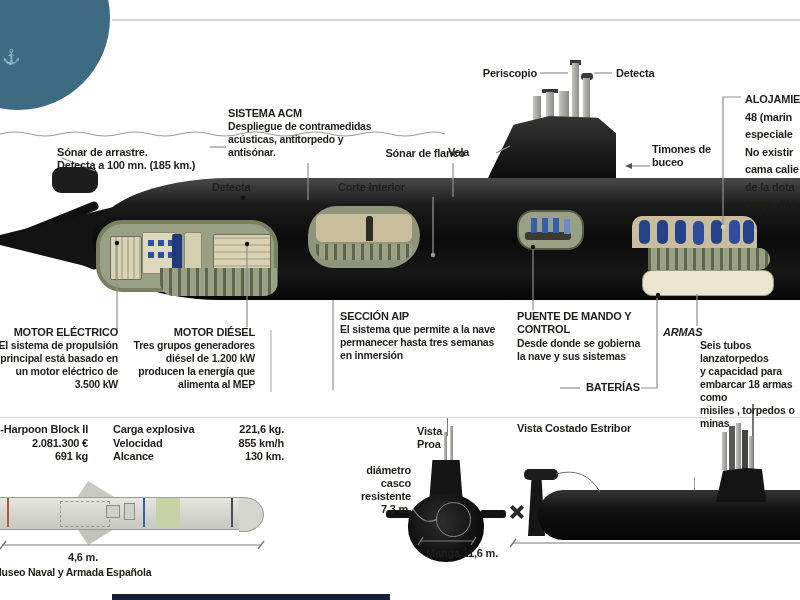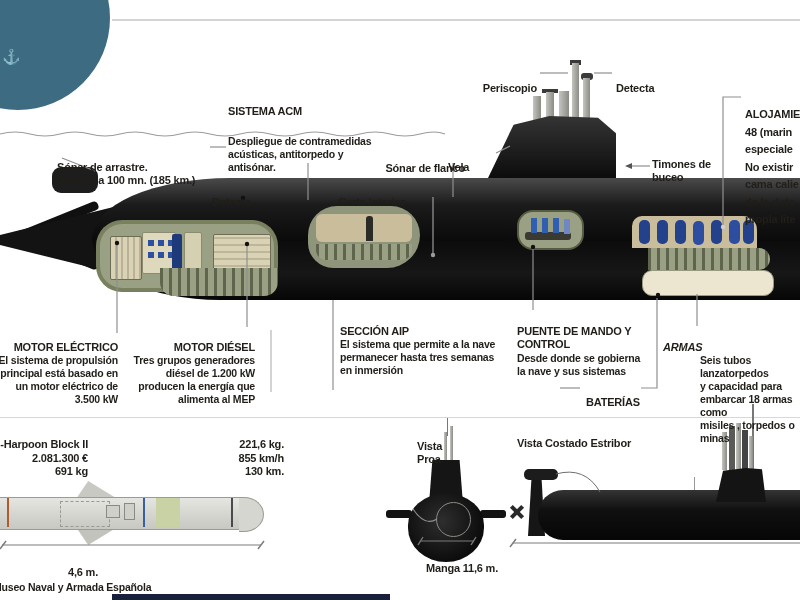--- a/index.html
+++ b/index.html
@@ -27,21 +27,21 @@
         clip-path:polygon(0% 100%,20% 14%,48% 0%,86% 3%,100% 28%,100% 100%);z-index:2;}
   .mast{position:absolute;background:linear-gradient(90deg,#c4c4c0,#8c8c86);z-index:1;}
   .mastcap{position:absolute;background:#3a3a3a;z-index:1;}
   
   .cw{position:absolute;z-index:2;}
   .ribs{background:repeating-linear-gradient(90deg,#5f644c 0 3px,#9aa083 3px 9px);}
   
   .mach{position:absolute;border-radius:2px;}
   
   #lines{position:absolute;left:0;top:0;z-index:4;pointer-events:none;}
-  .txt{z-index:5;margin-top:15px;}
+  .txt{z-index:5;}
   
   .missile-part{position:absolute;z-index:2;}
   .botbar{position:absolute;left:112px;top:594px;width:278px;height:6px;background:#19203a;z-index:3;}
 </style>
 </head>
 <body>
 
 <div id="stage">
 
   <div class="fin" style="left:10px;top:200px;transform:rotate(-22deg);transform-origin:100% 50%;"></div>
@@ -124,21 +124,21 @@
     <path d="M418,545 L423,537" stroke="#7a7a7a" stroke-width="1.4" fill="none"></path>
     <path d="M471,545 L476,537" stroke="#7a7a7a" stroke-width="1.4" fill="none"></path>
     <path d="M413,509 Q425,527 437,519" stroke="#8f8f8f" stroke-width="1.2" fill="none"></path>
     <path d="M513,543 H800" stroke="#7a7a7a" stroke-width="1.2" fill="none"></path>
     <path d="M510,547 L516,539" stroke="#7a7a7a" stroke-width="1.4" fill="none"></path>
     <path d="M556,474 Q585,466 600,492" stroke="#6e6e6e" stroke-width="1" fill="none"></path>
   </svg>
 
   <div class="lbl txt" style="left:57px;top:146px;">Sónar de arrastre.
 Detecta a 100 mn. (185 km.)</div>
-  <div class="lbl txt" style="left:228px;top:90px;">SISTEMA ACM</div>
+  <div class="lbl txt" style="left:228px;top:107px;">SISTEMA ACM</div>
   <div class="sm txt" style="left:228px;top:120px;">Despliegue de contramedidas
 acústicas, antitorpedo y
 antisónar.</div>
   <div class="lbl txt" style="left:212px;top:181px;">Detecta</div>
   <div class="lbl txt" style="left:338px;top:181px;">Corte interior</div>
   <div class="lbl txt tr" style="left:365px;top:147px;width:100px;">Sónar de flanco</div>
   <div class="lbl txt tr" style="left:457px;top:67px;width:80px;">Periscopio</div>
   <div class="lbl txt" style="left:616px;top:67px;">Detecta</div>
   <div class="lbl txt" style="left:448px;top:146px;">Vela</div>
   <div class="lbl txt" style="left:652px;top:143px;">Timones de
@@ -179,20 +179,25 @@
 embarcar 18 armas como
 misiles , torpedos o minas</div>
 
   <div class="abs" style="left:0;top:417px;width:800px;height:1px;background:#d8d8d8;"></div>
 
   <div class="txt abs tr" style="left:-60px;top:423px;width:148px;font-weight:700;font-size:11px;line-height:13.5px;letter-spacing:-0.2px;">
     <div>b-Harpoon Block II</div>
     <div>2.081.300 €</div>
     <div>691 kg</div>
   </div>
+  <div class="txt abs" style="left:113px;top:423px;font-weight:700;font-size:11px;line-height:13.5px;letter-spacing:-0.2px;">
+    <div>Carga explosiva</div>
+    <div>Velocidad</div>
+    <div>Alcance</div>
+  </div>
   <div class="txt abs tr" style="left:200px;top:423px;width:84px;font-weight:700;font-size:11px;line-height:13.5px;letter-spacing:-0.2px;">
     <div>221,6 kg.</div>
     <div>855 km/h</div>
     <div>130 km.</div>
   </div>
 
   <div class="missile-part" style="left:68px;top:481px;width:48px;height:17px;background:#c9c9c4;clip-path:polygon(18% 100%,42% 0,100% 100%);"></div>
   <div class="missile-part" style="left:68px;top:528px;width:48px;height:17px;background:#c3c3be;clip-path:polygon(18% 0,42% 100%,100% 0);"></div>
   <div class="missile-part" style="left:0;top:497px;width:240px;height:31px;background:linear-gradient(180deg,#e5e5e1,#c8c8c2);border:1px solid #9b9b95;border-left:none;"></div>
   <div class="missile-part" style="left:239px;top:497px;width:24px;height:33px;background:#d6d6d1;border:1px solid #9b9b95;border-left:none;border-radius:0 80% 80% 0 / 0 50% 50% 0;"></div>
@@ -211,20 +216,24 @@
   <div class="lbl txt" style="left:417px;top:425px;">Vista
 Proa</div>
   <div class="mast" style="left:444px;top:432px;width:3px;height:30px;"></div>
   <div class="mast" style="left:450px;top:426px;width:3px;height:36px;"></div>
   <div class="abs" style="left:447px;top:418px;width:1px;height:18px;background:#777;"></div>
   <div class="abs" style="left:429px;top:460px;width:34px;height:44px;background:#151515;clip-path:polygon(10% 0,90% 0,100% 100%,0 100%);z-index:2;"></div>
   <div class="abs" style="left:386px;top:510px;width:26px;height:8px;background:#131313;border-radius:3px;z-index:1;"></div>
   <div class="abs" style="left:480px;top:510px;width:26px;height:8px;background:#131313;border-radius:3px;z-index:1;"></div>
   <div class="abs" style="left:408px;top:494px;width:76px;height:68px;background:radial-gradient(circle at 45% 40%,#2e2e2e,#0c0c0c 70%);border-radius:46% 46% 50% 50%;z-index:2;"></div>
   <div class="abs" style="left:436px;top:502px;width:33px;height:33px;border:1.5px solid #8b8b85;border-radius:50%;z-index:3;"></div>
+  <div class="lbl txt tr" style="left:341px;top:464px;width:70px;">diámetro
+casco
+resistente
+7,3 m.</div>
   <div class="lbl txt tc" style="left:412px;top:547px;width:86px;text-align:right;">Manga 11,6 m.</div>
 
   <div class="lbl txt" style="left:517px;top:422px;">Vista Costado Estribor</div>
 
   <div class="abs" style="left:509px;top:510px;width:16px;height:4px;background:#2a2a2a;transform:rotate(45deg);z-index:1;"></div>
   <div class="abs" style="left:509px;top:510px;width:16px;height:4px;background:#2a2a2a;transform:rotate(-45deg);z-index:1;"></div>
   <div class="abs" style="left:528px;top:474px;width:17px;height:62px;background:#161616;clip-path:polygon(22% 0,78% 0,100% 100%,0 100%);z-index:1;"></div>
   <div class="abs" style="left:524px;top:469px;width:34px;height:11px;background:#1c1c1c;border-radius:5px;z-index:1;"></div>
   <div class="abs" style="left:538px;top:490px;width:262px;height:50px;background:linear-gradient(180deg,#343434,#101010 40%,#060606);border-radius:26px 0 0 26px;z-index:2;"></div>
   <div class="abs" style="left:694px;top:477px;width:1px;height:15px;background:#9a9a9a;z-index:1;"></div>

